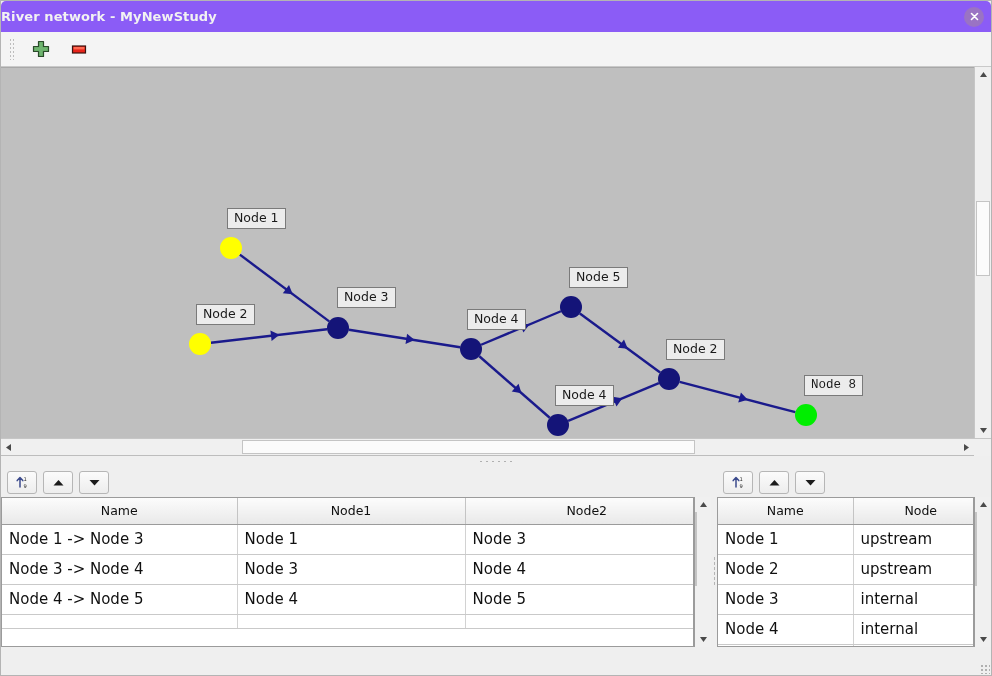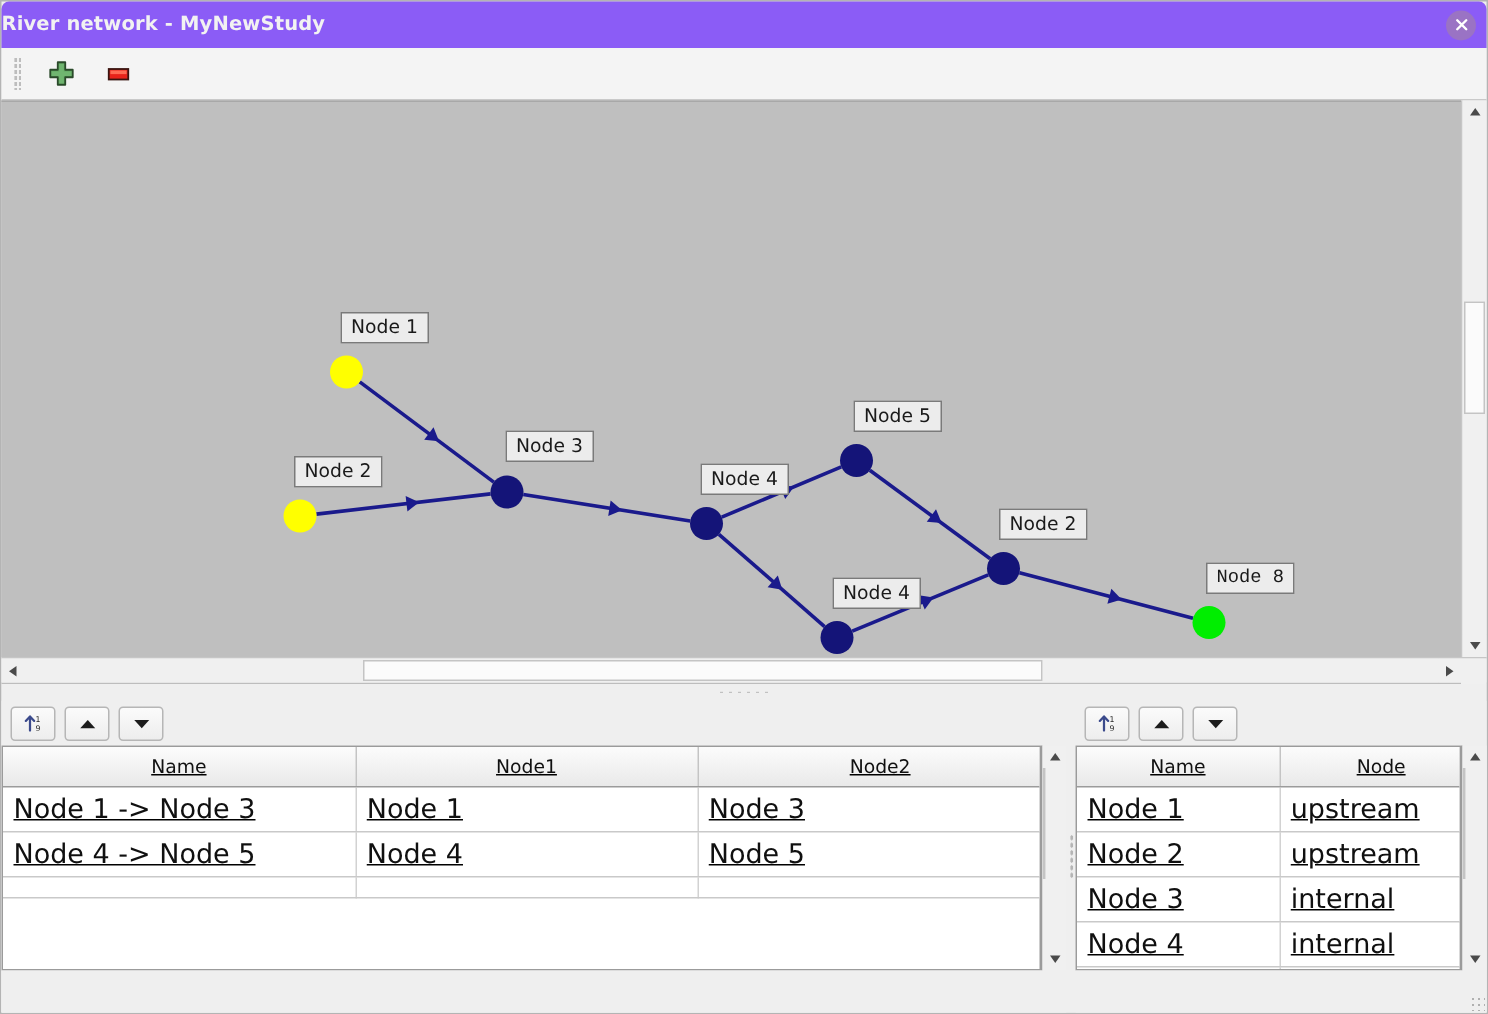--- a/index.html
+++ b/index.html
@@ -163,33 +163,33 @@
   .table-wrap {
     flex: 1 1 auto; display: flex; min-height: 0;
     margin: 0 0 0 0;
   }
   .table-outer {
     flex: 1 1 auto; min-width: 0;
     display: flex; flex-direction: column;
     border: 1px solid #9b9b9b;
     background: #fff; overflow: hidden;
   }
-  table { border-collapse: collapse; width: 100%; table-layout: fixed; text-decoration: underline; }
+  table { border-collapse: collapse; width: 100%; table-layout: fixed; }
   thead th {
     background: linear-gradient(#fcfcfc, #e9e9e9);
     border-right: 1px solid #c4c4c4;
     border-bottom: 1px solid #9b9b9b;
     font-size: 12.5px; font-weight: normal; color: #101010;
     height: 26px; text-align: center;
   }
   thead th:last-child { border-right: none; padding-left: 15px; }
   tbody td {
     border-right: 1px solid #d2d2d2;
     border-bottom: 1px solid #c9c9c9;
-    font-size: 18px; color: #101010;
+    font-size: 15px; color: #101010;
     height: 30px; padding: 0 7px;
     background: #fff; white-space: nowrap; overflow: hidden;
   }
   tbody td:last-child { border-right: none; }
   tbody tr.blank td { height: 14px; }
 
   .tbl-vscroll {
     width: 17px; flex: 0 0 17px;
     background: #f0f0f0;
     border-left: 1px solid #9b9b9b;
@@ -346,20 +346,25 @@
                 <th>Node2</th>
               </tr>
             </thead>
             <tbody id="reaches-body">
                 <tr>
                   <td>Node 1 -&gt; Node 3</td>
                   <td>Node 1</td>
                   <td>Node 3</td>
                 </tr>
                 <tr>
+                  <td>Node 3 -&gt; Node 4</td>
+                  <td>Node 3</td>
+                  <td>Node 4</td>
+                </tr>
+                <tr>
                   <td>Node 4 -&gt; Node 5</td>
                   <td>Node 4</td>
                   <td>Node 5</td>
                 </tr>
                 <tr class="blank">
                   <td></td>
                   <td></td>
                   <td></td>
                 </tr>
               </tbody>

